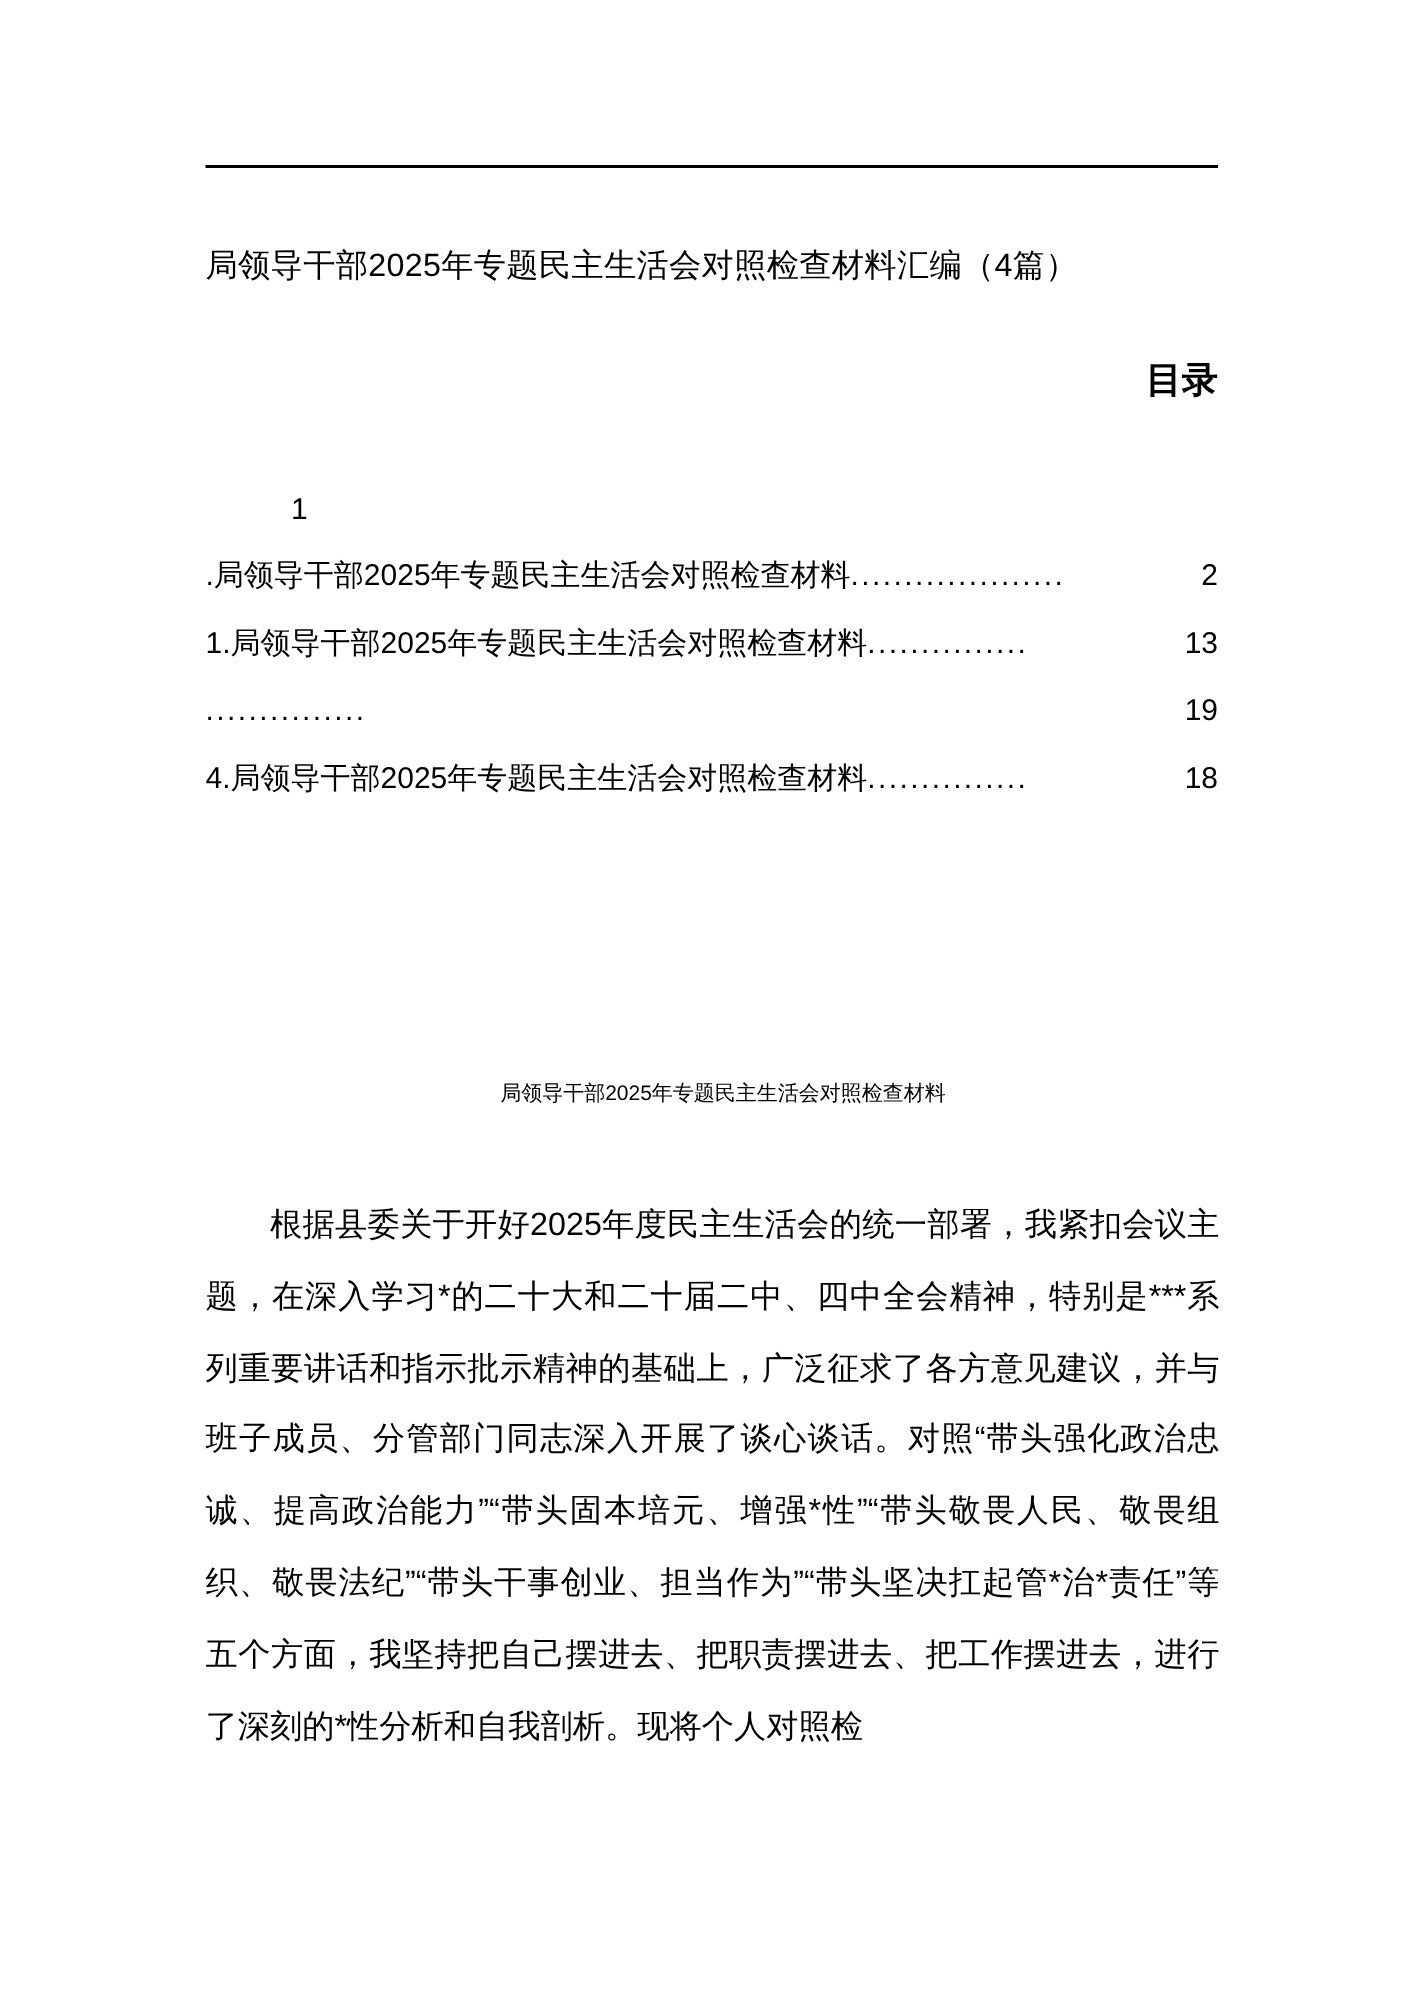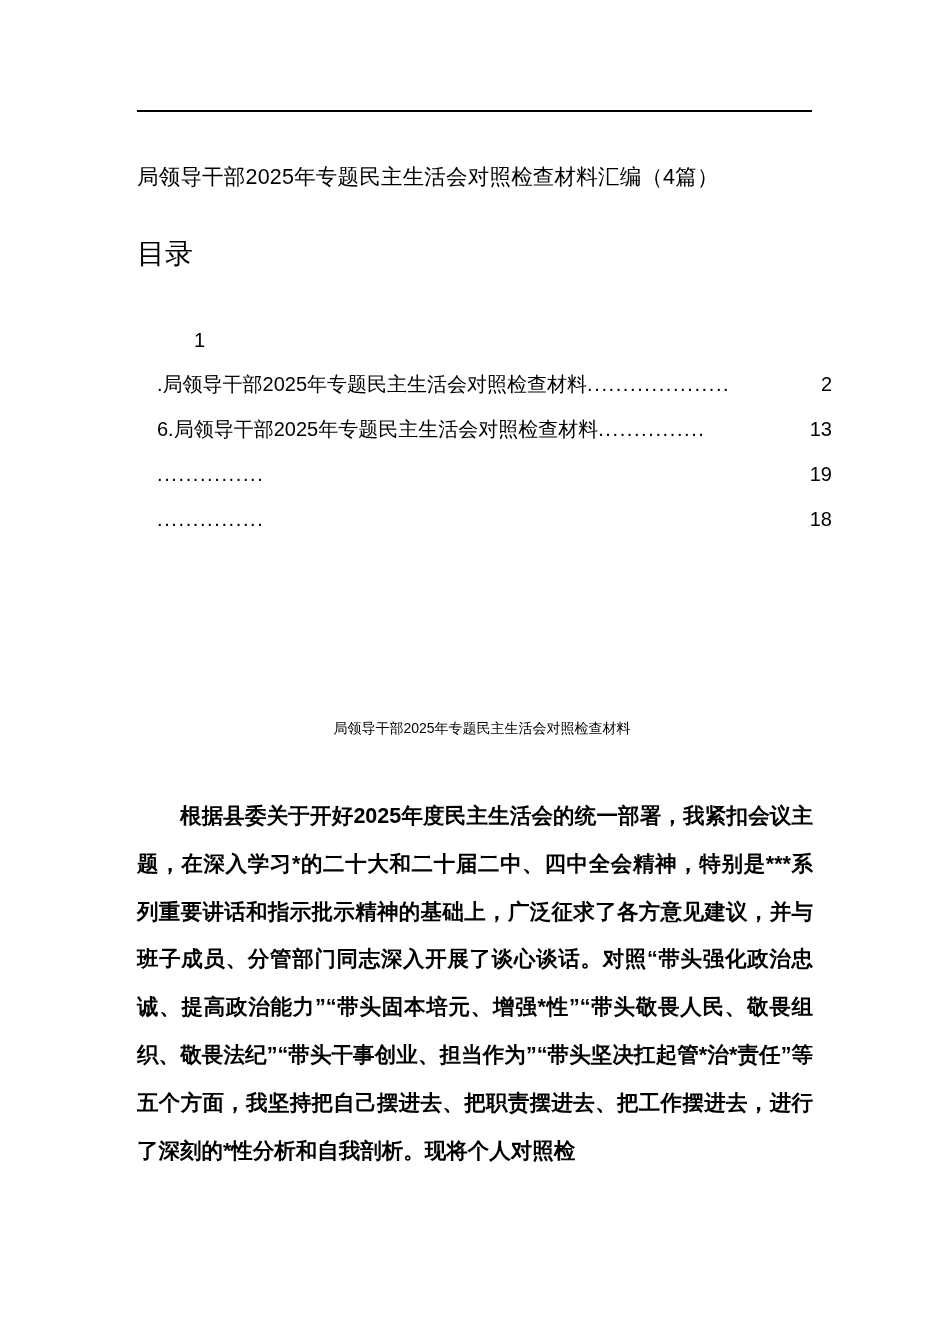--- a/index.html
+++ b/index.html
@@ -40,24 +40,24 @@
     white-space: nowrap;
     font-weight: 400;
   }
 
   
   .toc-heading {
     position: absolute;
     left: 137px;
     top: 240px;
     width: 675px;
-    text-align: left;
-    font-size: 28px;
+    text-align: right;
+    font-size: 24px;
     line-height: 28px;
-    font-weight: 400;
+    font-weight: 700;
   }
 
   
   .toc {
     position: absolute;
     left: 137px;
     top: 318px;
     width: 675px;
     font-size: 20px;
   }
@@ -68,21 +68,20 @@
     font-size: 20px;
   }
   .toc-row {
     display: flex;
     align-items: baseline;
     height: 45px;
     line-height: 45px;
     font-size: 20px;
     width: 100%;
     overflow: hidden;
-    margin-left: 20px;
   }
   .toc-label {
     flex: 0 0 auto;
     white-space: nowrap;
   }
   .toc-leader {
     flex: 1 1 auto;
     overflow: hidden;
     white-space: nowrap;
     letter-spacing: 1.6px;
@@ -113,21 +112,21 @@
     position: absolute;
     left: 137px;
     top: 793px;
     width: 676px;
     font-size: 21.5px;
     line-height: 47.8px;
     text-align: justify;
     text-justify: inter-ideograph;
     text-indent: 43px;
     letter-spacing: 0px;
-    font-weight: 700;
+    font-weight: 400;
     word-break: break-all;
   }
 </style>
 </head>
 <body>
 
 <div class="page">
 
   <div class="header-rule"></div>
 
@@ -139,31 +138,32 @@
 
     <div class="toc-orphan">1</div>
 
     <div class="toc-row">
       <span class="toc-label">.局领导干部2025年专题民主生活会对照检查材料</span>
       <span class="toc-leader">....................</span>
       <span class="toc-page">2</span>
     </div>
 
     <div class="toc-row">
-      <span class="toc-label">6.局领导干部2025年专题民主生活会对照检查材料</span>
+      <span class="toc-label">1.局领导干部2025年专题民主生活会对照检查材料</span>
       <span class="toc-leader">...............</span>
       <span class="toc-page">13</span>
     </div>
 
     <div class="toc-row">
       <span class="toc-leader">...............</span>
       <span class="toc-page">19</span>
     </div>
 
     <div class="toc-row">
+      <span class="toc-label">4.局领导干部2025年专题民主生活会对照检查材料</span>
       <span class="toc-leader">...............</span>
       <span class="toc-page">18</span>
     </div>
 
   </div>
 
   <div class="section-heading">局领导干部2025年专题民主生活会对照检查材料</div>
 
   <div class="body-para">根据县委关于开好2025年度民主生活会的统一部署，我紧扣会议主题，在深入学习*的二十大和二十届二中、四中全会精神，特别是***系列重要讲话和指示批示精神的基础上，广泛征求了各方意见建议，并与班子成员、分管部门同志深入开展了谈心谈话。对照“带头强化政治忠诚、提高政治能力”“带头固本培元、增强*性”“带头敬畏人民、敬畏组织、敬畏法纪”“带头干事创业、担当作为”“带头坚决扛起管*治*责任”等五个方面，我坚持把自己摆进去、把职责摆进去、把工作摆进去，进行了深刻的*性分析和自我剖析。现将个人对照检</div>
 

